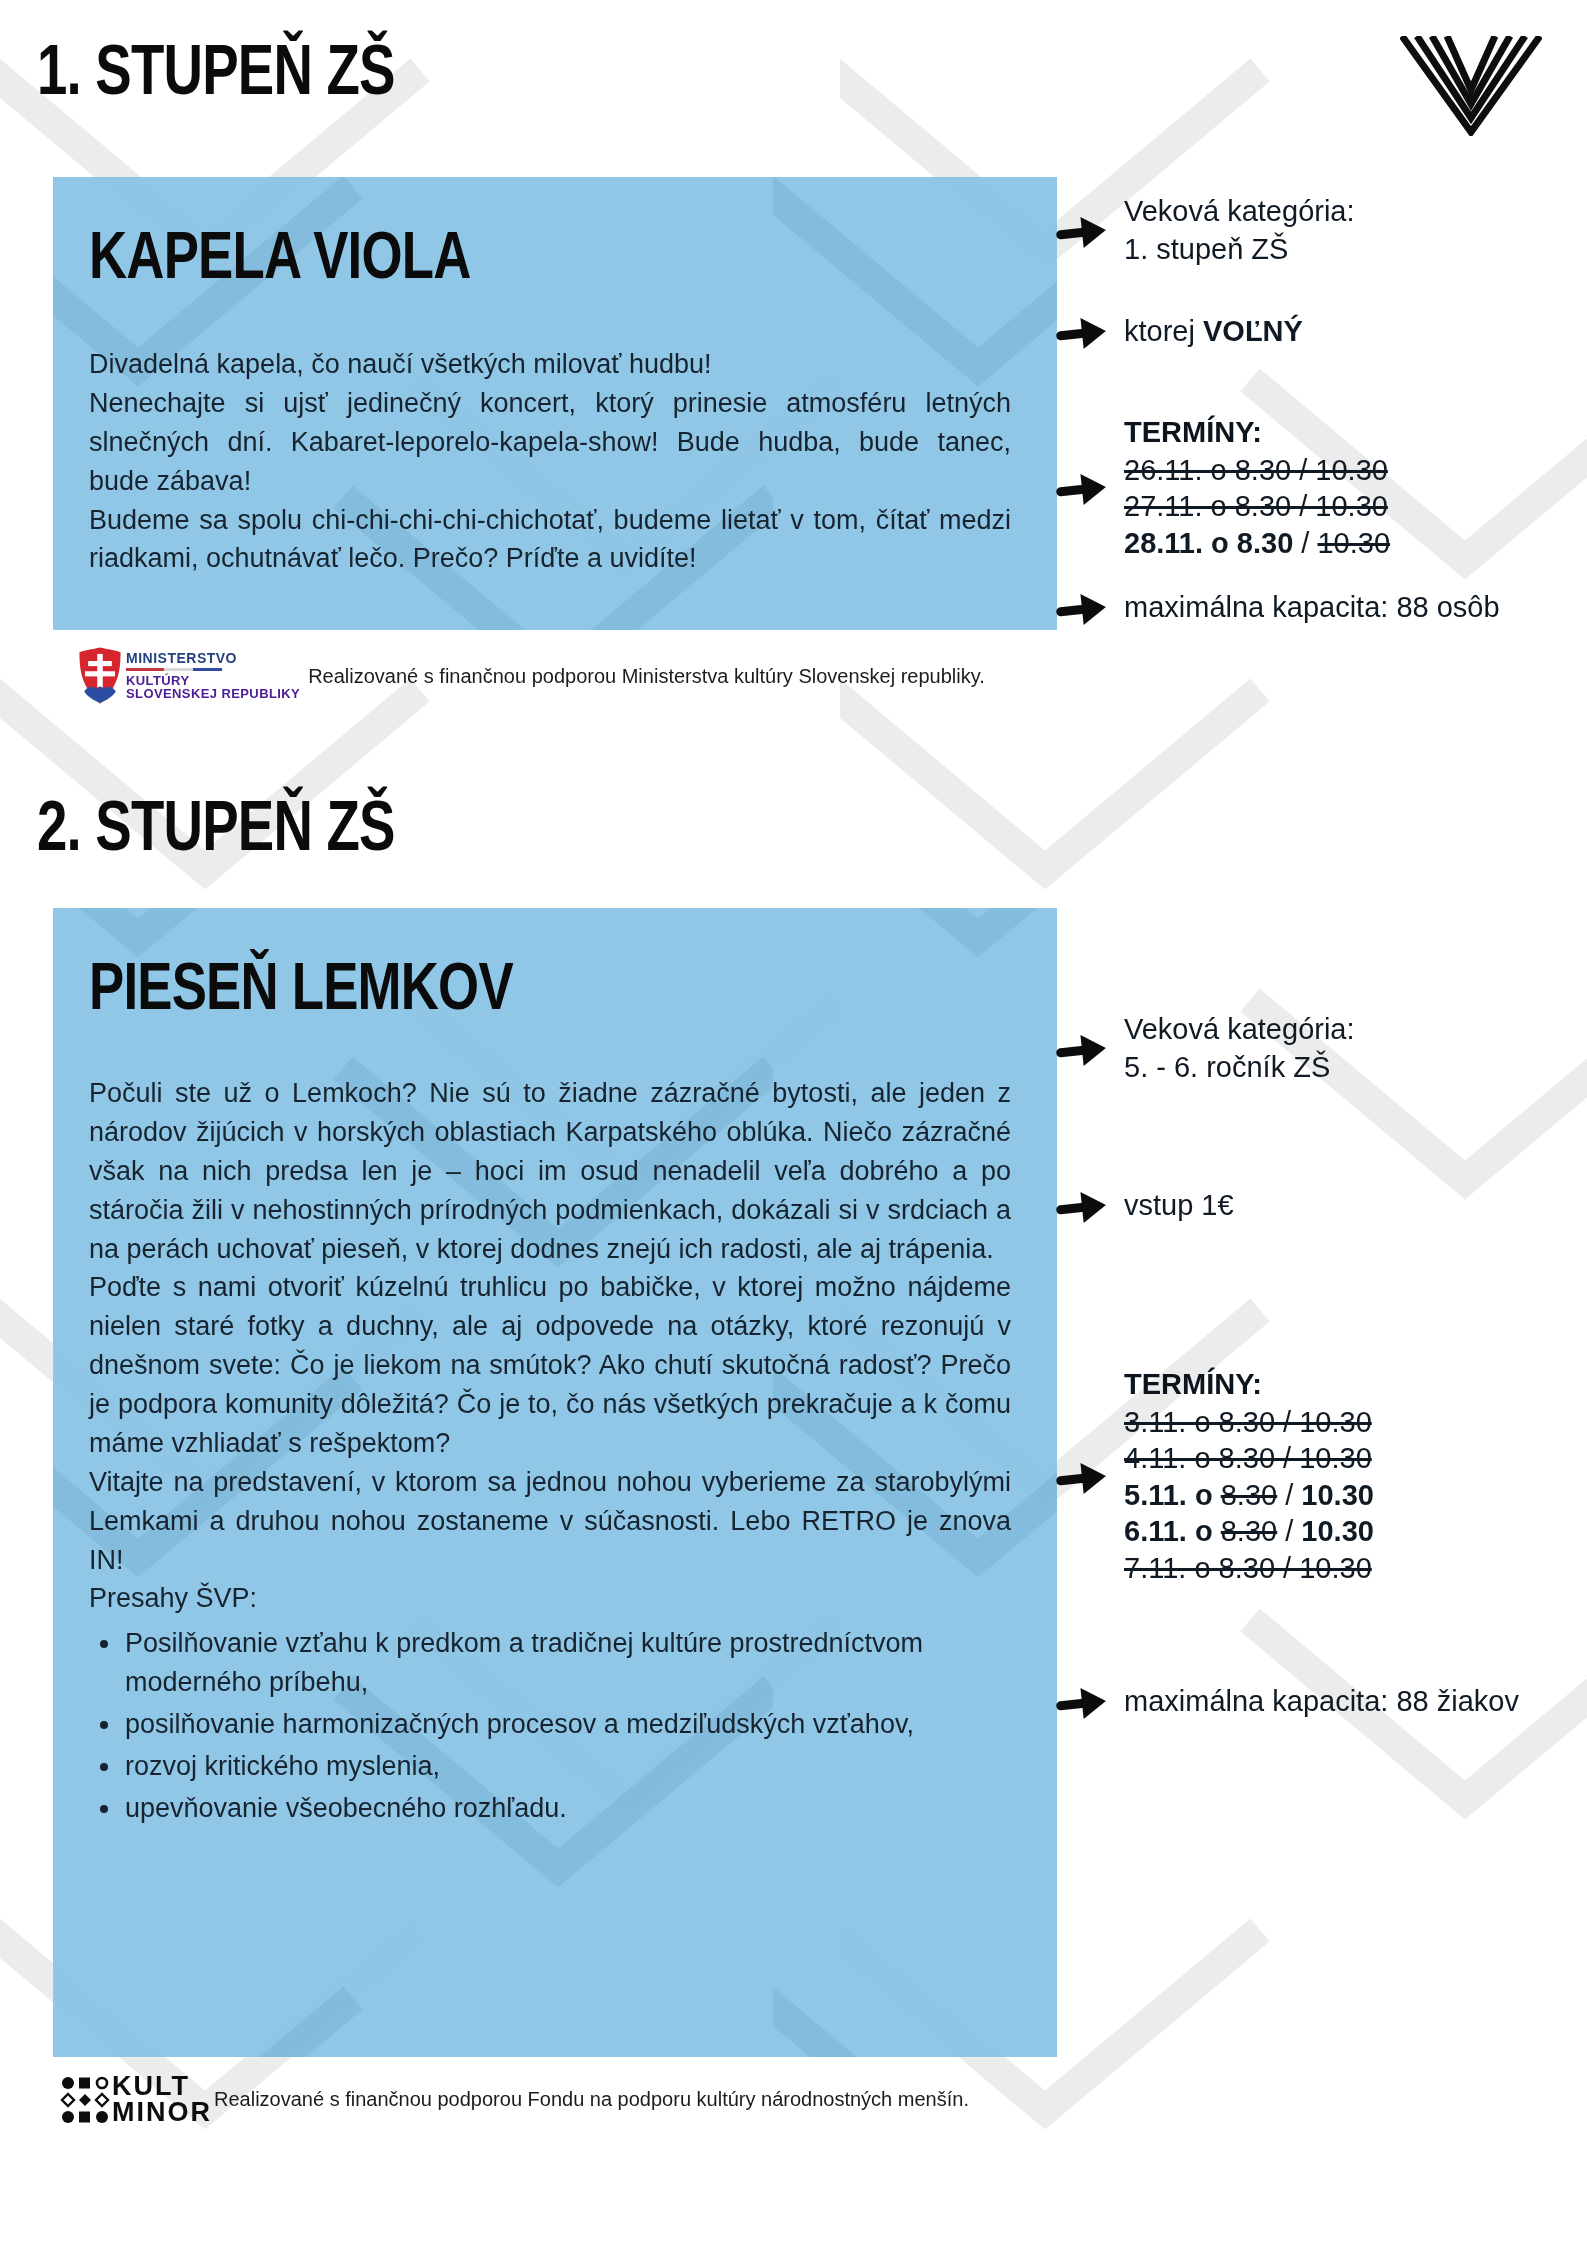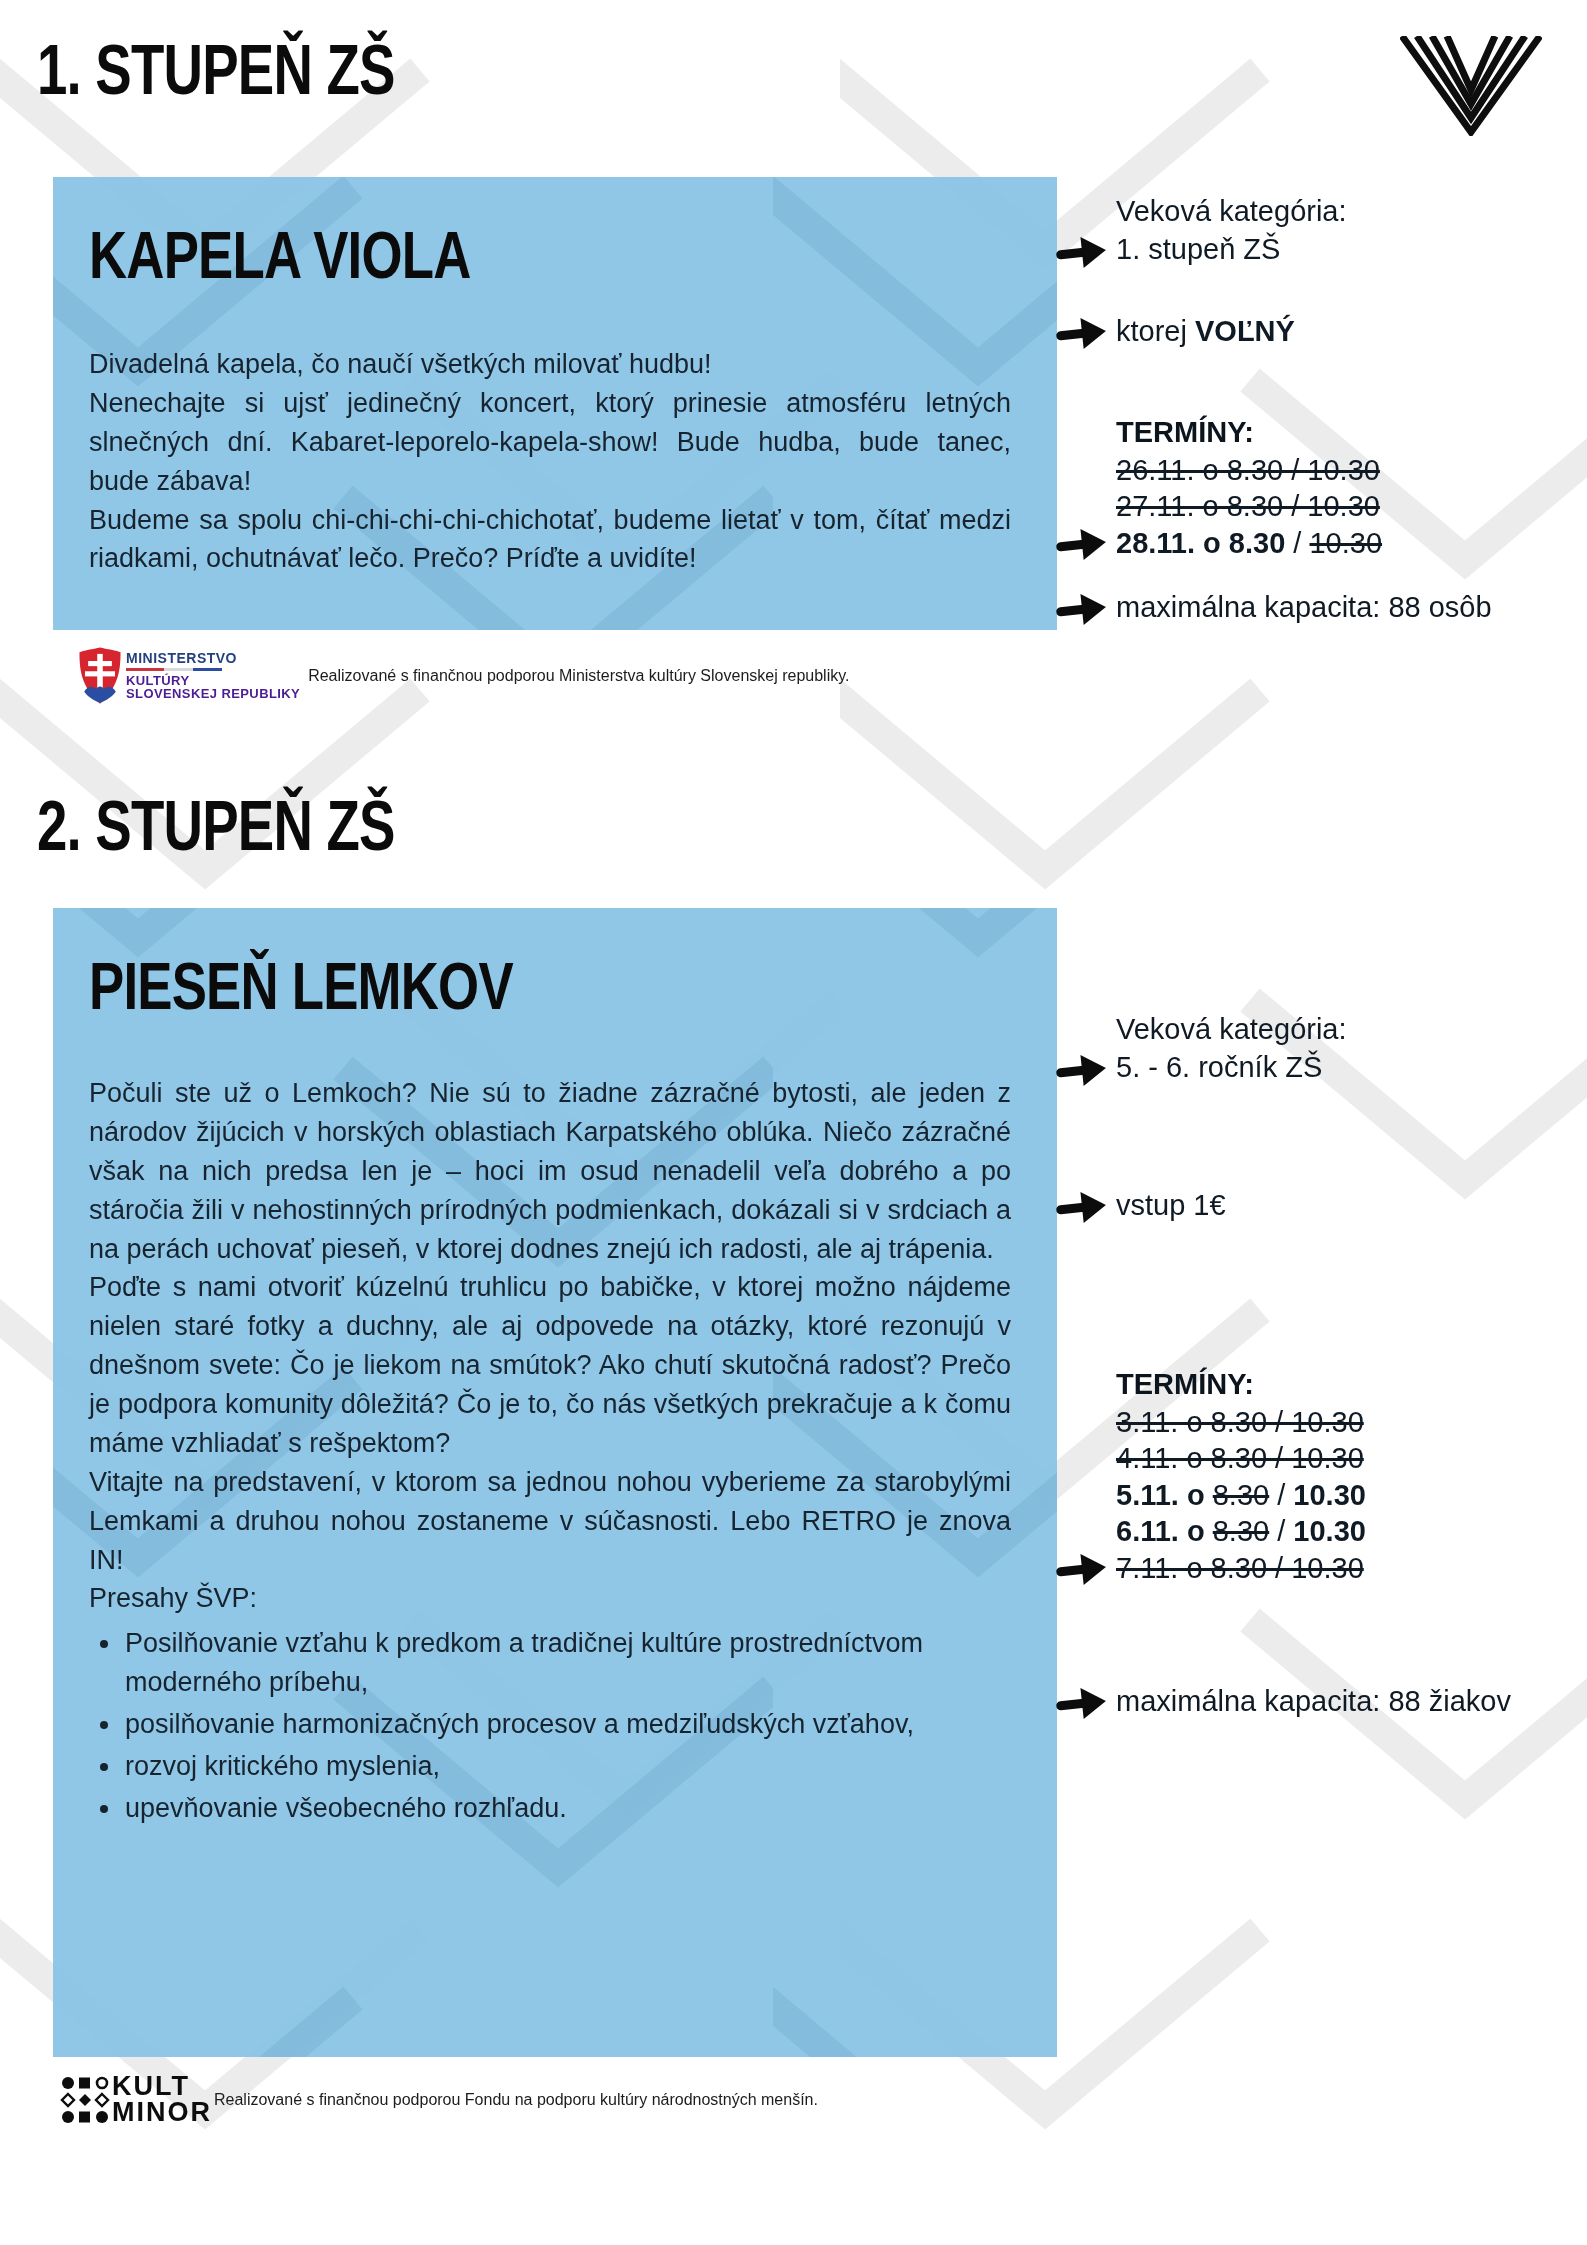--- a/index.html
+++ b/index.html
@@ -31,37 +31,37 @@
   .body-text{
     font-size:27px;line-height:1.44;text-align:justify;color:#17242f;
   }
   .body-text .para{margin:0;}
   .mt-gap{margin-top:40px;}
   .bullets{margin:6px 0 0 0;padding-left:34px;}
   .bullets li{margin:0 0 3px 0;padding-left:2px;}
 
   
   .info-item{
-    position:absolute;z-index:2;display:flex;align-items:flex-end;gap:8px;left:1056px;
+    position:absolute;z-index:2;display:flex;align-items:center;gap:16px;left:1056px;
   }
   .arrow-icon{flex:0 0 auto;margin-top:3px;transform:rotate(-6deg);}
   .info-text{font-size:29px;line-height:1.32;color:#101a24;}
   .info-text .b,.term-line .b{font-weight:700;}
   .s{text-decoration:line-through;text-decoration-thickness:3px;}
   .terms-label{font-weight:700;font-size:29px;line-height:1.3;color:#0c141d;}
   .term-line{font-size:29px;line-height:1.26;white-space:nowrap;color:#101a24;}
 
   
   .funding-row{position:absolute;z-index:2;display:flex;align-items:center;gap:2px;}
   .ministry-textblock{line-height:1.05;}
   .ministry-line1{font-size:14px;font-weight:700;color:#24407f;letter-spacing:0.5px;}
   .tricolor{display:flex;height:3px;width:96px;margin:2px 0 3px 0;}
   .tricolor div{height:3px;}
   .ministry-line2{font-size:13px;font-weight:700;color:#4c1d95;letter-spacing:0.4px;}
-  .funding-text{font-size:16px;color:#1c1c1c;}
+  .funding-text{font-size:20px;color:#1c1c1c;}
   .kult-textblock{line-height:0.95;}
   .kult-line{font-size:27px;font-weight:800;letter-spacing:2px;color:#0d0d0d;}
 
   .v-logo{position:absolute;z-index:2;}
 </style>
 </head>
 <body>
 
 <div class="page">
 

